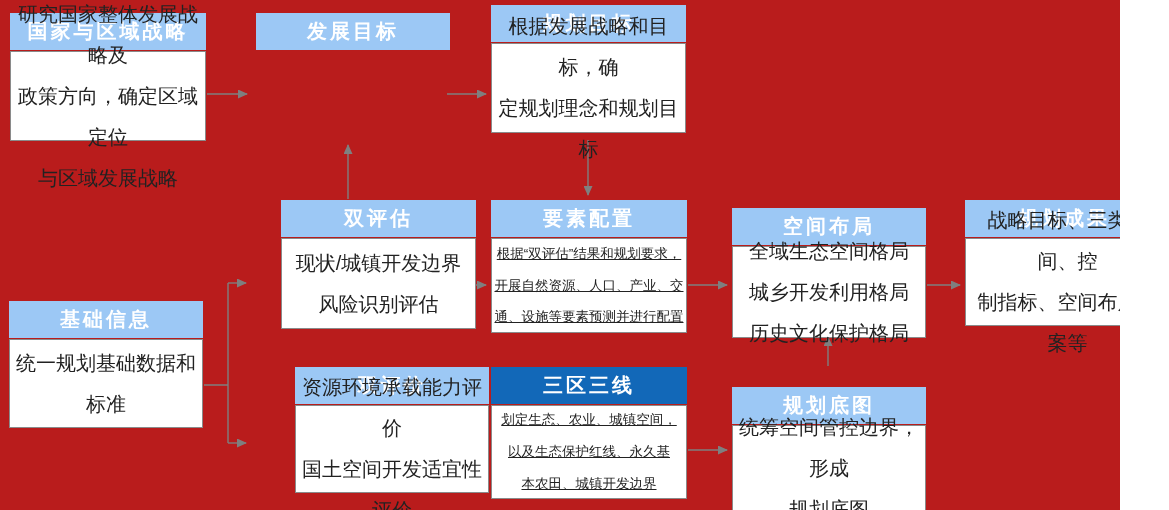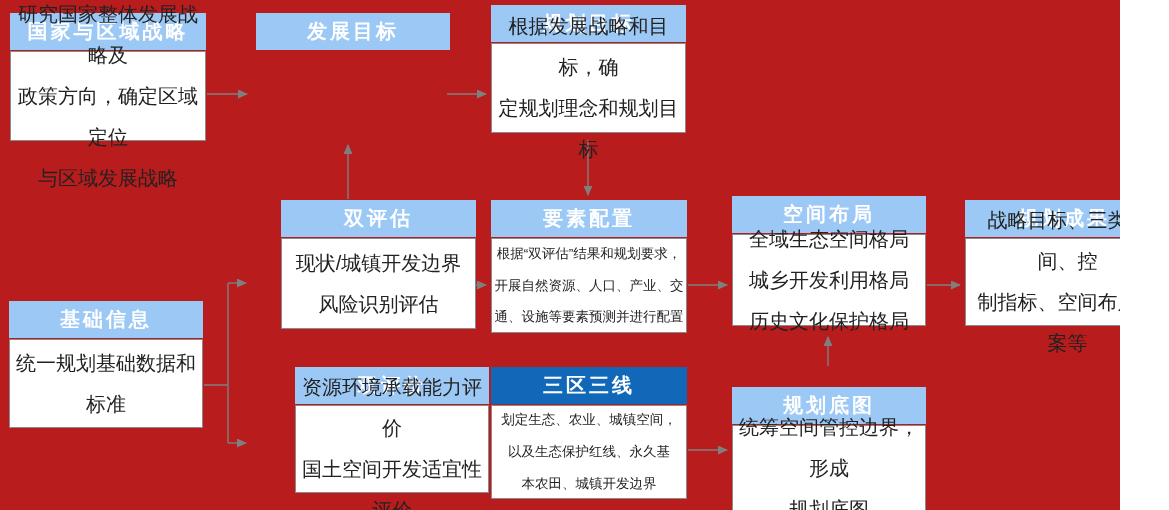--- a/index.html
+++ b/index.html
@@ -19,28 +19,28 @@
   }
   .hdr.light{background:#9CC8F5;}
   .hdr.dark{background:#1268B8;}
   .node .bdy{
     background:#ffffff;border:1px solid #8a8a8a;
     display:flex;align-items:center;justify-content:center;
     text-align:center;white-space:pre-line;
     color:#222222;font-size:20px;line-height:2.05;
     box-sizing:border-box;
   }
-  .bdy.dense{font-size:13.5px;line-height:2.35;}
+  .bdy.dense{font-size:13.5px;line-height:2.35;text-decoration:underline;}
   
   .b1{left:10px;top:13px;width:196px;}   .b1 .bdy{height:90px;}
   .b2{left:256px;top:13px;width:194px;}  .b2 .bdy{height:91px;}
   .b3{left:491px;top:5px;width:195px;}  .b3 .bdy{height:90px;}
   .b4{left:251px;top:200px;width:195px;margin-left:30px;} .b4 .bdy{height:91px;}
   .b5{left:491px;top:200px;width:196px;border-radius:7px;} .b5 .bdy{height:95px;}
-  .b6{left:732px;top:196px;width:194px;} .b6 .bdy{height:92px;}
+  .b6{left:732px;top:208px;width:194px;} .b6 .bdy{height:92px;}
   .b7{left:965px;top:200px;width:198px;} .b7 .bdy{height:88px;padding-left:7px;}
   .b8{left:9px;top:301px;width:194px;}   .b8 .bdy{height:89px;}
   .b9{left:251px;top:367px;width:194px;padding-left:44px;} .b9 .bdy{height:88px;}
   .b10{left:491px;top:367px;width:196px;border-radius:16px;}.b10 .bdy{height:94px;}
   .b11{left:732px;top:387px;width:194px;}.b11 .bdy{height:87px;}
   #wires{position:absolute;left:0;top:0;pointer-events:none;}
 </style>
 </head>
 <body>
 

